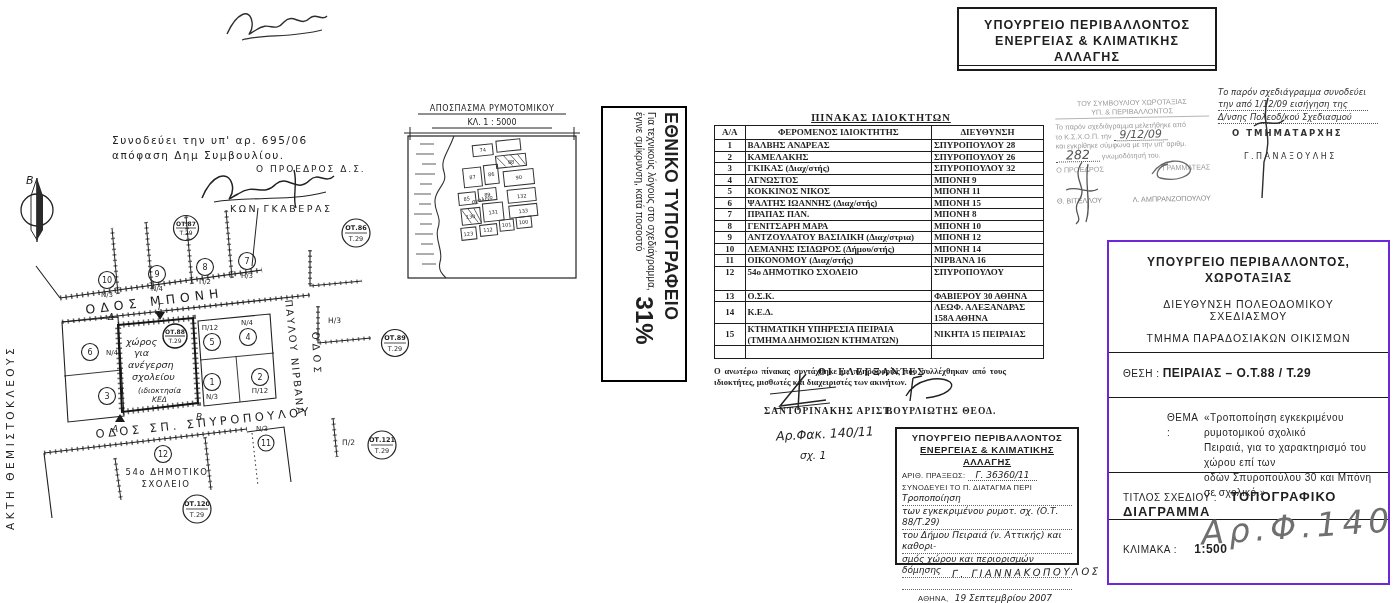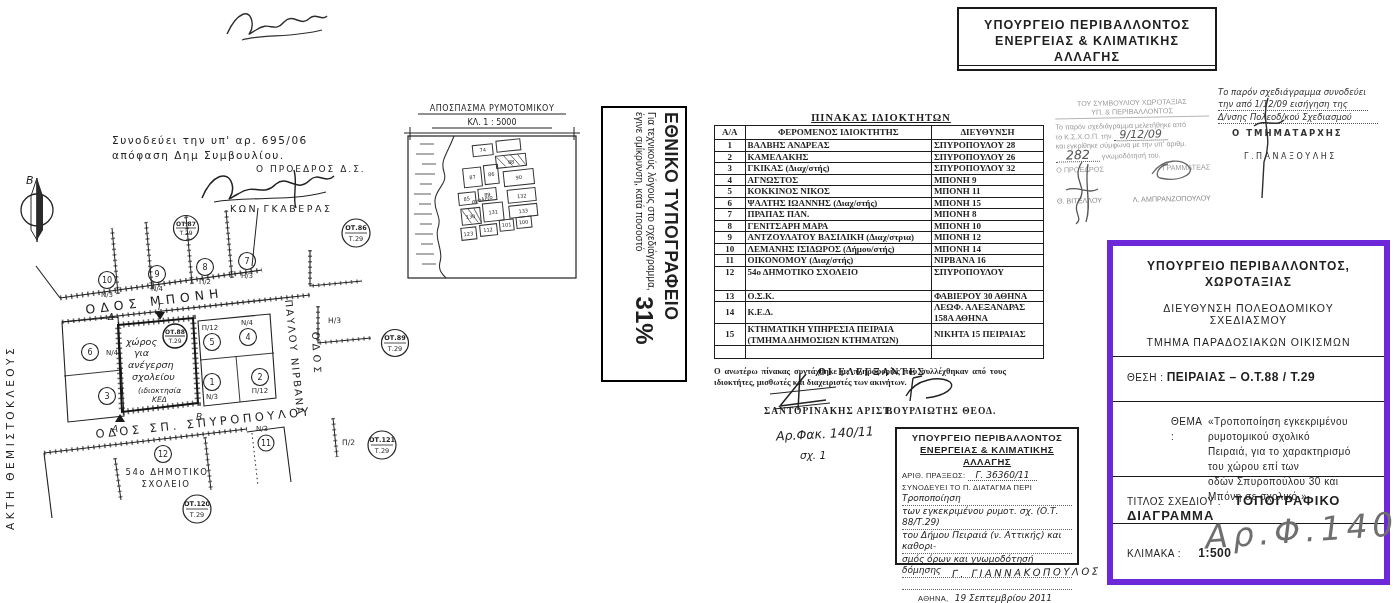--- a/index.html
+++ b/index.html
@@ -51,21 +51,21 @@
 
   .decree{left:895px;top:427px;width:184px;height:138px;border:2px solid #1a1a1a;
           padding:3px 5px;font:8px/11.5px "Liberation Sans",sans-serif;box-sizing:border-box;}
   .decree .h{text-align:center;font-weight:bold;font-size:9.5px;letter-spacing:.5px;line-height:12px;}
   .decree .h.u{text-decoration:underline;}
   .decree .lbl{font-size:7.5px;letter-spacing:.3px;}
   .decree .hwl{font-family:"DejaVu Sans",sans-serif;font-style:italic;font-size:9px;color:#222;}
   .decree .line{border-bottom:1px dotted #666;min-height:11px;}
 
   
-  .tblock{left:1107px;top:240px;width:283px;height:345px;border:6px solid #6d28d9;box-sizing:border-box;}
+  .tblock{left:1107px;top:240px;width:283px;height:345px;border:2px solid #6d28d9;box-sizing:border-box;}
   .tblock .sec{position:absolute;left:0;width:100%;box-sizing:border-box;padding:0 14px;}
   .tblock .div{position:absolute;left:0;width:100%;border-top:1.5px solid #1a1a1a;}
   .tb-min{font:bold 12px/16px "Liberation Sans",sans-serif;letter-spacing:1px;text-align:center;}
   .tb-sub{font:10.5px "Liberation Sans",sans-serif;letter-spacing:1px;text-align:center;}
   .tb-row{font:10px "Liberation Sans",sans-serif;letter-spacing:.5px;}
   .tb-val{font-weight:bold;font-size:12px;}
   .pencil{font-family:"DejaVu Sans",sans-serif;font-style:italic;color:#6f6f6f;font-size:33px;
           letter-spacing:5px;transform:rotate(-4deg);}
 
   .approval{left:112px;top:133px;font:10.5px/15px "DejaVu Sans",sans-serif;letter-spacing:1.5px;color:#222;}
@@ -509,25 +509,25 @@
     <div style="margin-top:2px;">
       <span class="lbl">ΑΡΙΘ. ΠΡΑΞΕΩΣ:</span>
       <span class="dots" style="padding:0 8px;"><span class="hwl">Γ. 36360/11</span></span>
     </div>
     <div class="line">
       <span class="lbl">ΣΥΝΟΔΕΥΕΙ ΤΟ Π. ΔΙΑΤΑΓΜΑ ΠΕΡΙ</span>
       <span class="hwl">Τροποποίηση</span>
     </div>
     <div class="line hwl">των εγκεκριμένου ρυμοτ. σχ. (Ο.Τ. 88/Τ.29)</div>
     <div class="line hwl">του Δήμου Πειραιά (ν. Αττικής) και καθορι-</div>
-    <div class="line hwl">σμός όρων και γνωμοδότησή δόμησης</div>
+    <div class="line hwl">σμός χώρου και περιορισμών δόμησης</div>
     <div class="line"></div>
     <div style="text-align:center;margin-top:3px;">
       <span class="lbl">ΑΘΗΝΑ,</span>
-      <span class="dots" style="padding:0 4px;"><span class="hwl">19 Σεπτεμβρίου 2011</span></span>
+      <span class="dots" style="padding:0 4px;"><span class="hwl">19 Σεπτεμβρίου 2007</span></span>
     </div>
     <div style="text-align:center;margin-left:60px;">
       <span class="lbl" style="letter-spacing:1px;">Ο  Δ/ΝΤΗΣ</span>
     </div>
   </div>
   <div class="abs hw" style="left:952px;top:567px;font-size:10px;letter-spacing:2.5px;color:#222;transform:rotate(-1deg);">Γ. ΓΙΑΝΝΑΚΟΠΟΥΛΟΣ</div>
 
   <div class="abs tblock">
     <div class="sec" style="top:12px;">
       <div class="tb-min">ΥΠΟΥΡΓΕΙΟ  ΠΕΡΙΒΑΛΛΟΝΤΟΣ,  ΧΩΡΟΤΑΞΙΑΣ</div>

